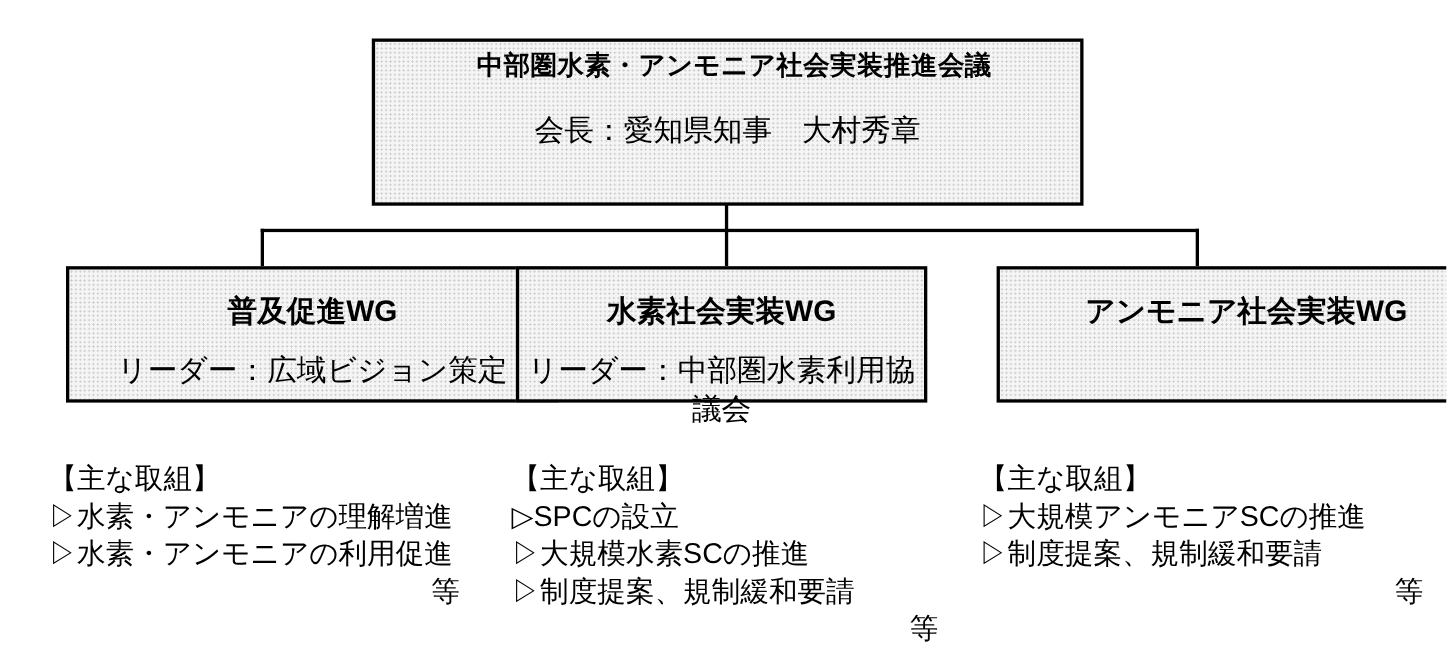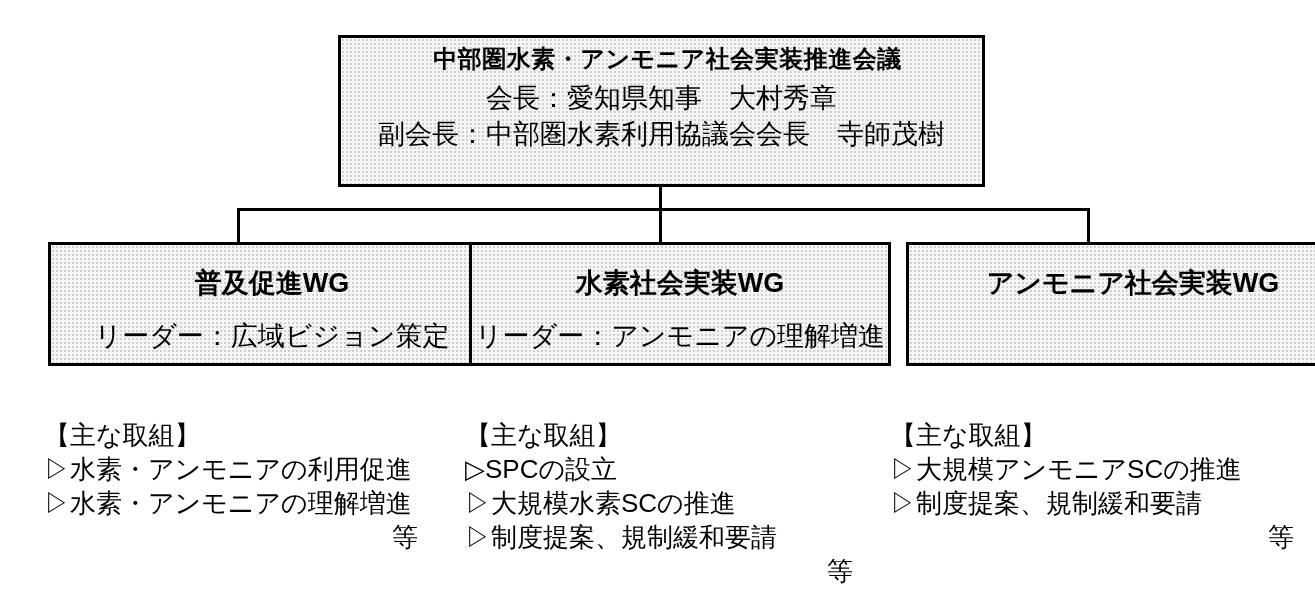--- a/index.html
+++ b/index.html
@@ -36,28 +36,28 @@
     font-weight: bold;
     margin-top: 5px;
     letter-spacing: 0.5px;
     padding-left: 12px;
   }
   .root-line {
     font-size: 27px;
     line-height: 36px;
   }
   .root-line.first {
-    margin-top: 5px;
+    margin-top: 25px;
   }
   .wg-box {
     top: 242px;
     height: 124px;
   }
-  .wg-box-1 { left: 48px;  width: 448px; }
-  .wg-box-2 { left: 469px; width: 422px; }
+  .wg-box-1 { left: 60px;  width: 448px; }
+  .wg-box-2 { left: 469px; width: 374px; }
   .wg-box-3 { left: 906px; width: 454px; }
   .wg-title {
     font-size: 27px;
     font-weight: bold;
     margin-top: 20px;
   }
   .wg-leader {
     font-size: 27px;
     margin-top: 17px;
   }
@@ -83,46 +83,45 @@
   .acts-1 .etc-line { padding-right: 14px; }
 </style>
 </head>
 <body>
 
 <div class="stage">
 
   <div class="box root-box">
     <div class="root-title">中部圏水素・アンモニア社会実装推進会議</div>
     <div class="root-line first">会長：愛知県知事　大村秀章</div>
-    <div class="root-line">副会長：中部圏水素利用協議会会長　寺師茂樹</div>
   </div>
 
   <div class="conn" style="left:659px; top:186px; width:3px; height:56px;"></div>
   <div class="conn" style="left:237px; top:208px; width:853px; height:3px;"></div>
   <div class="conn" style="left:237px; top:208px; width:3px; height:34px;"></div>
   <div class="conn" style="left:1087px; top:208px; width:3px; height:34px;"></div>
 
   <div class="box wg-box wg-box-1">
     <div class="wg-title">普及促進WG</div>
     <div class="wg-leader">リーダー：広域ビジョン策定</div>
   </div>
 
   <div class="box wg-box wg-box-2">
     <div class="wg-title">水素社会実装WG</div>
-    <div class="wg-leader">リーダー：アンモニアの理解増進</div>
+    <div class="wg-leader">リーダー：中部圏水素利用協議会</div>
   </div>
 
   <div class="box wg-box wg-box-3">
     <div class="wg-title">アンモニア社会実装WG</div>
   </div>
 
   <div class="acts acts-1">
     <div>【主な取組】</div>
+    <div>▷水素・アンモニアの理解増進</div>
     <div>▷水素・アンモニアの利用促進</div>
-    <div>▷水素・アンモニアの理解増進</div>
     <div class="etc-line">等</div>
   </div>
 
   <div class="acts acts-2">
     <div>【主な取組】</div>
     <div>▷SPCの設立</div>
     <div>▷大規模水素SCの推進</div>
     <div>▷制度提案、規制緩和要請</div>
     <div class="etc-line">等</div>
   </div>

